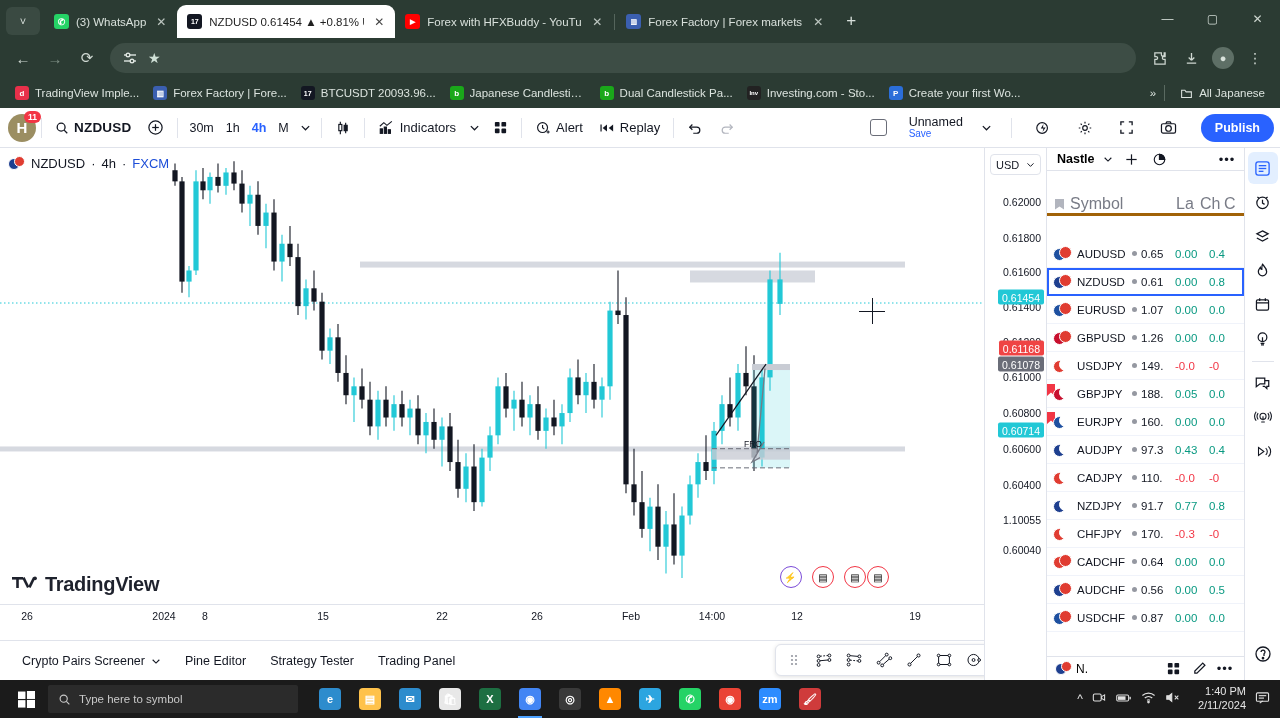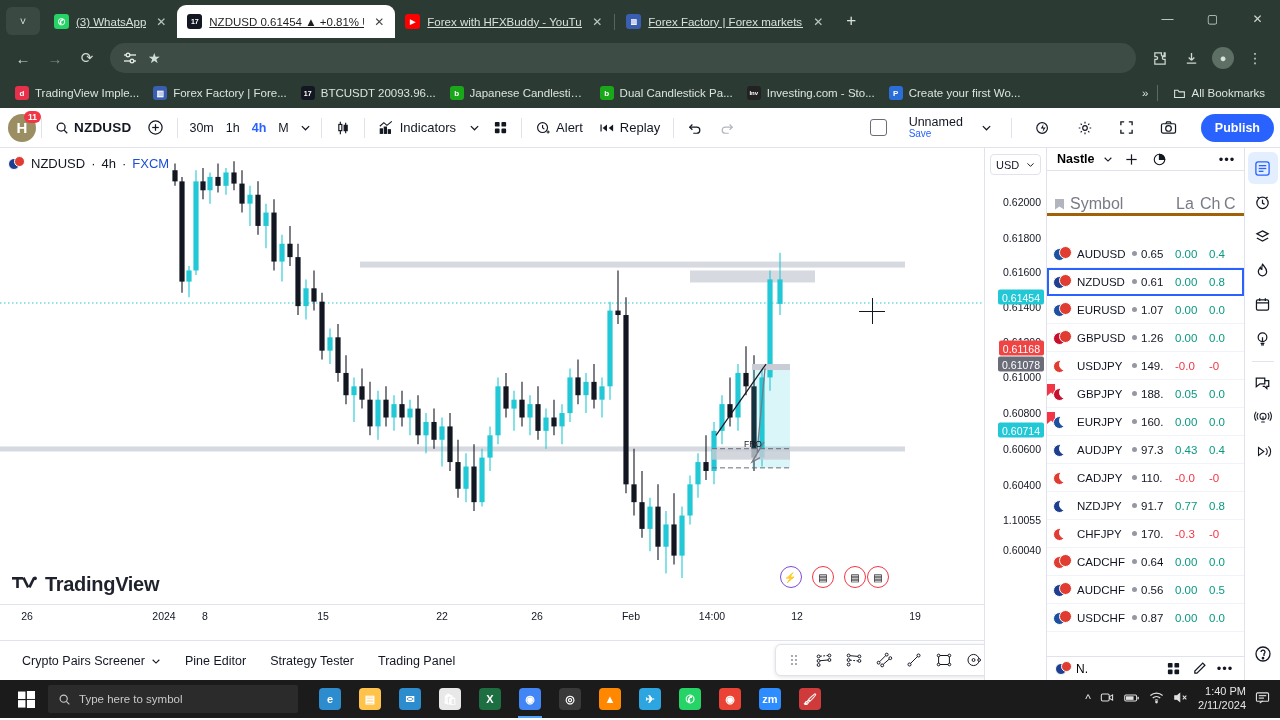--- a/index.html
+++ b/index.html
@@ -28,21 +28,21 @@
     cursor: pointer; position: relative; gap: 7px;
   }
   .tab.active { background: #ffffff; color: #1f1f1f; }
   .tab .favicon {
     width: 15px; height: 15px; border-radius: 3px; flex: none;
     display: flex; align-items: center; justify-content: center;
     font-size: 9px; color: #fff; font-weight: bold;
   }
   .tab .tab-title {
     flex: 1 1 auto; white-space: nowrap; overflow: hidden;
-    text-overflow: clip; font-size: 11.5px; text-decoration: underline;
+    text-overflow: clip; font-size: 11.5px;
   }
   .tab .tab-close {
     width: 16px; height: 16px; flex: none; font-size: 12px;
     display: flex; align-items: center; justify-content: center;
     color: inherit; opacity: .85;
   }
   .tab-sep { width:1px; height:16px; background:#55655c; margin:0 1px 8px; }
   #new-tab {
     width: 26px; height: 26px; margin: 0 0 4px 4px; color: #d8e0db;
     display: flex; align-items: center; justify-content: center;
@@ -270,21 +270,21 @@
   }
   .tb-app {
     width: 40px; height: 38px; display: flex; align-items: center;
     justify-content: center; cursor: pointer; position: relative;
   }
   .tb-app.active::after {
     content:''; position: absolute; bottom: 0; left: 8px; right: 8px;
     height: 2px; background: #4fa3ff;
   }
   #tray { margin-left: auto; display: flex; align-items: center; gap: 9px; padding-right: 6px; }
-  #tray-clock { font-size: 11px; line-height: 1.25; text-align: right; cursor: pointer; }
+  #tray-clock { font-size: 11px; line-height: 1.25; text-align: right; cursor: pointer; margin-left: 8px; }
   .tray-ico { font-size: 12px; cursor: pointer; color:#e0e0e0; }
   .app-glyph { width: 22px; height: 22px; border-radius: 4px; display:flex;
                align-items:center;justify-content:center;font-size:11px;color:#fff;font-weight:bold; }
 </style>
 </head>
 <body>
 
 <div id="browser-chrome">
 
   <div id="tabstrip">
@@ -382,21 +382,21 @@
       <span class="bm-ico" style="background:#2b6ed9">P</span>
       <span class="bm-label">Create your first Wo...</span>
       </div>
     <div id="bm-overflow">
       <span>»</span>
       <span class="bm-divider"></span>
       <span class="bm">
         <svg width="13" height="13" viewBox="0 0 16 16" fill="none" stroke="#dbe3de" stroke-width="1.3">
             <path d="M2 4h4l1.5 2H14v7H2z"></path>
           </svg>
-        <span>All Bookmarks</span>
+        <span>All Japanese</span>
       </span>
     </div>
   </div>
 </div>
 
 <div id="tv-app">
 
   <div id="tv-toolbar">
     <div class="tv-logo">
       <span>H</span>

